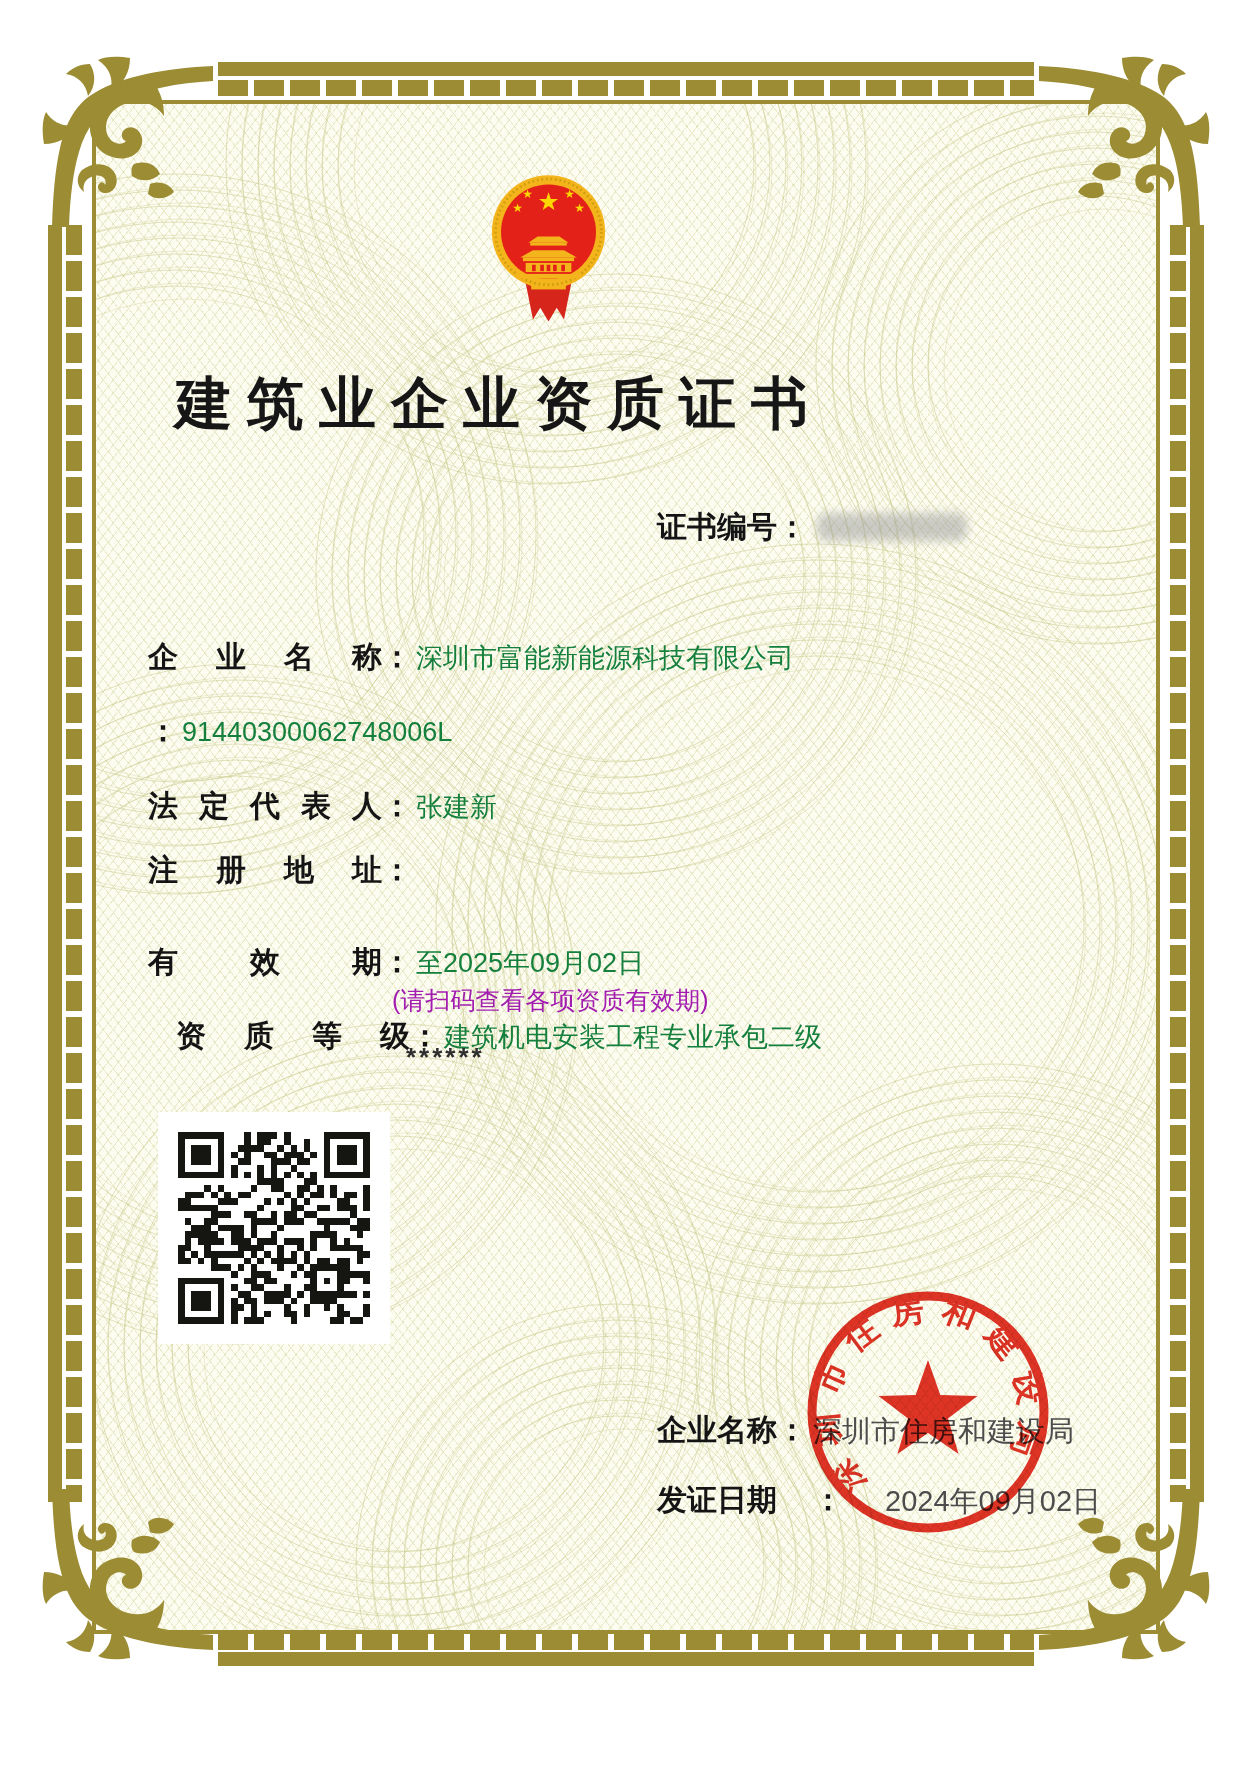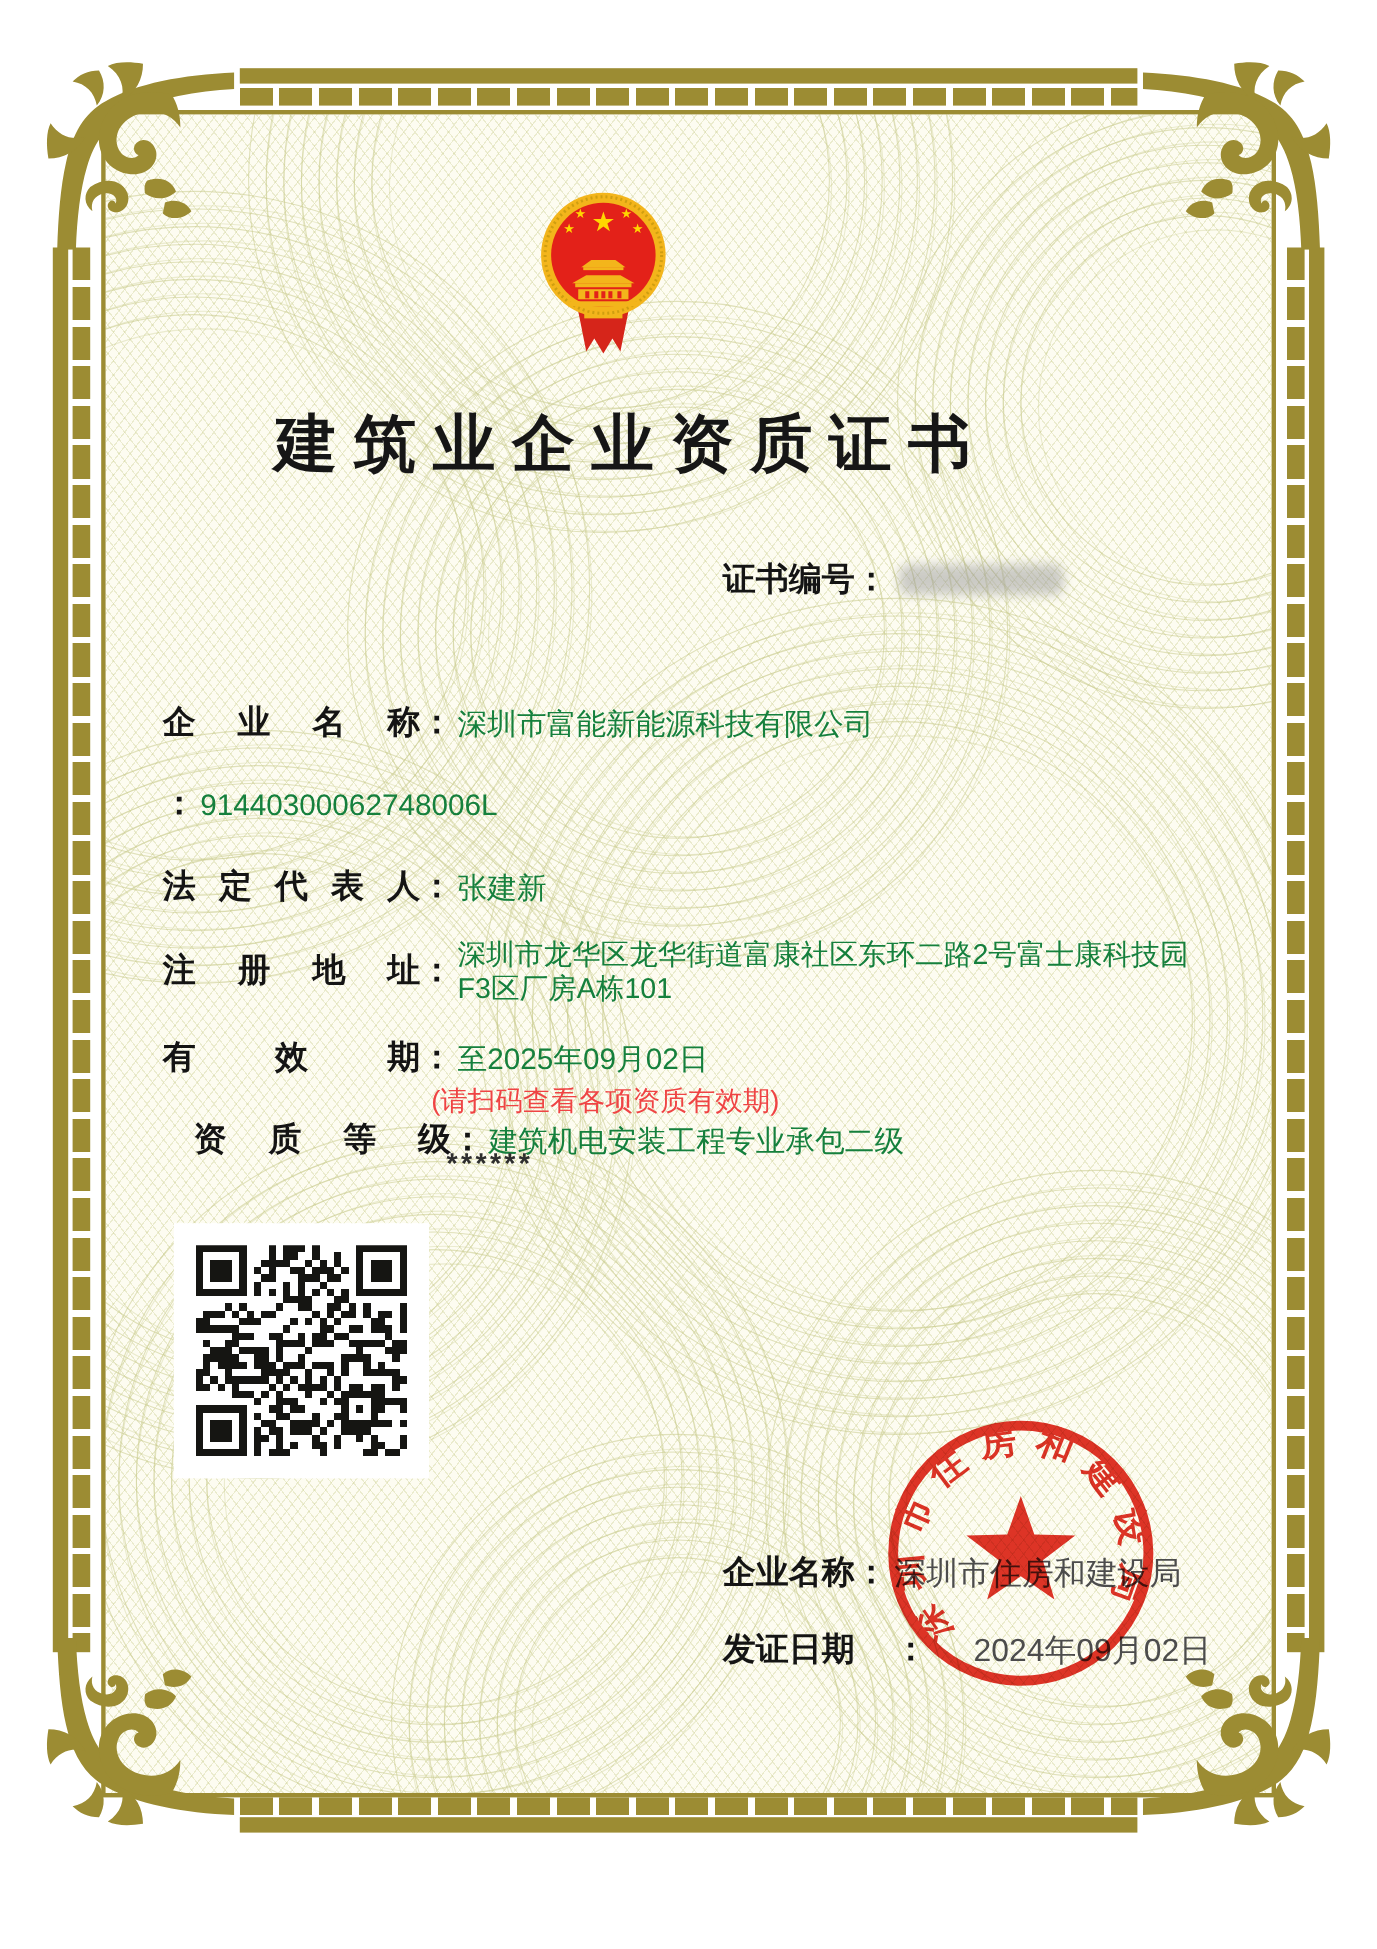--- a/index.html
+++ b/index.html
@@ -28,32 +28,32 @@
      background:repeating-linear-gradient(to bottom,#9c8c33 0 30px,transparent 30px 36px);}
   .inner-rect{position:absolute;left:92px;top:100px;right:92px;bottom:138px;
      border:4px solid #9c8c33;}
   .corner{position:absolute;width:175px;height:175px;}
   .c-tl{left:38px;top:52px;}
   .c-tr{right:38px;top:52px;transform:scaleX(-1);}
   .c-bl{left:38px;bottom:108px;transform:scaleY(-1);}
   .c-br{right:38px;bottom:108px;transform:scale(-1,-1);}
   
   .emblem{position:absolute;left:480px;top:166px;}
-  .title{position:absolute;left:160px;top:366px;width:812px;text-align:center;
+  .title{position:absolute;left:160px;top:366px;width:812px;
      font-size:57px;font-weight:800;letter-spacing:15px;text-indent:15px;color:#161616;}
   .row{position:absolute;display:flex;align-items:flex-start;}
   .jlabel{display:inline-block;width:234px;font-weight:700;font-size:30px;color:#141414;
      text-align:justify;text-align-last:justify;text-justify:inter-character;line-height:36px;}
   .plabel{font-weight:700;font-size:30px;color:#141414;line-height:36px;}
   .colon{font-weight:700;font-size:30px;color:#141414;line-height:36px;}
   .val{font-size:27px;font-weight:400;color:#15803d;line-height:34px;margin-left:4px;padding-top:2px;}
   .val-wide{max-width:680px;font-size:26px;line-height:31px;padding-top:0;}
   .redact{display:inline-block;width:150px;height:28px;margin:4px 0 0 10px;border-radius:9px;
      background:#9b9b9b;opacity:.5;filter:blur(5px);}
-  .note{position:absolute;left:392px;top:984px;font-size:25px;color:#ef4444;}
+  .note{position:absolute;left:392px;top:984px;font-size:25px;color:#a21caf;}
   .mask{position:absolute;left:406px;top:1042px;font-size:26px;letter-spacing:3px;color:#2e2e2e;font-weight:700;}
   
   .qrbox{position:absolute;left:158px;top:1112px;width:232px;height:232px;background:#fff;}
   .qrbox svg{position:absolute;left:20px;top:20px;width:192px;height:192px;}
   .qrcap{position:absolute;left:158px;top:1350px;width:240px;font-size:21px;line-height:29px;color:#4a4a4a;}
   
   .issuer-row{left:657px;top:1412px;}
   .date-row{left:657px;top:1482px;gap:36px;}
   .ival{font-size:29px;color:#4c4c4c;margin-left:6px;padding-top:2px;}
   
@@ -326,21 +326,20 @@
 
   <div class="row" style="left:148px;top:788px;">
     <span class="jlabel">法定代表人</span>
       <span class="colon">：</span>
       <span class="val">张建新</span>
   </div>
 
   <div class="row" style="left:148px;top:852px;align-items:center;">
     <span class="jlabel">注册地址</span>
       <span class="colon">：</span>
-      <span class="val val-wide">深圳市龙华区龙华街道富康社区东环二路2号富士康科技园F3区厂房A栋101</span>
   </div>
 
   <div class="row" style="left:148px;top:944px;">
     <span class="jlabel">有效期</span>
       <span class="colon">：</span>
       <span class="val">至2025年09月02日</span>
   </div>
   <div class="note">(请扫码查看各项资质有效期)</div>
 
   <div class="row" style="left:148px;top:1018px;margin-left:28px;">

